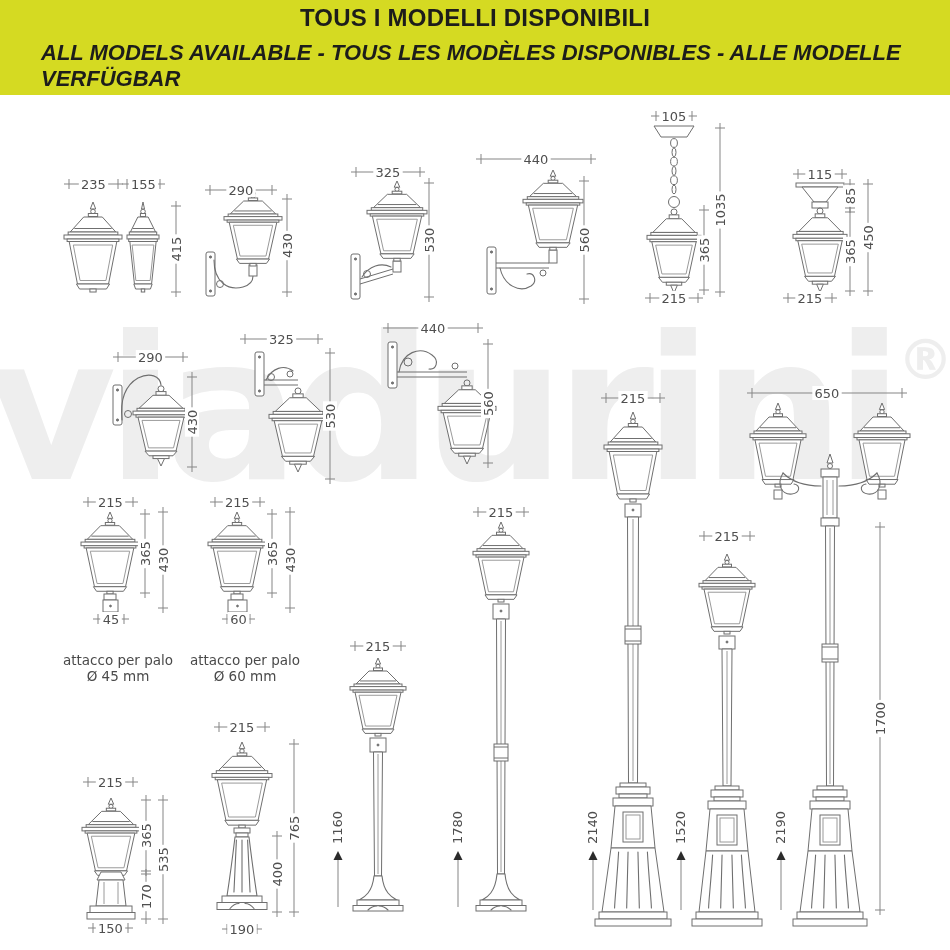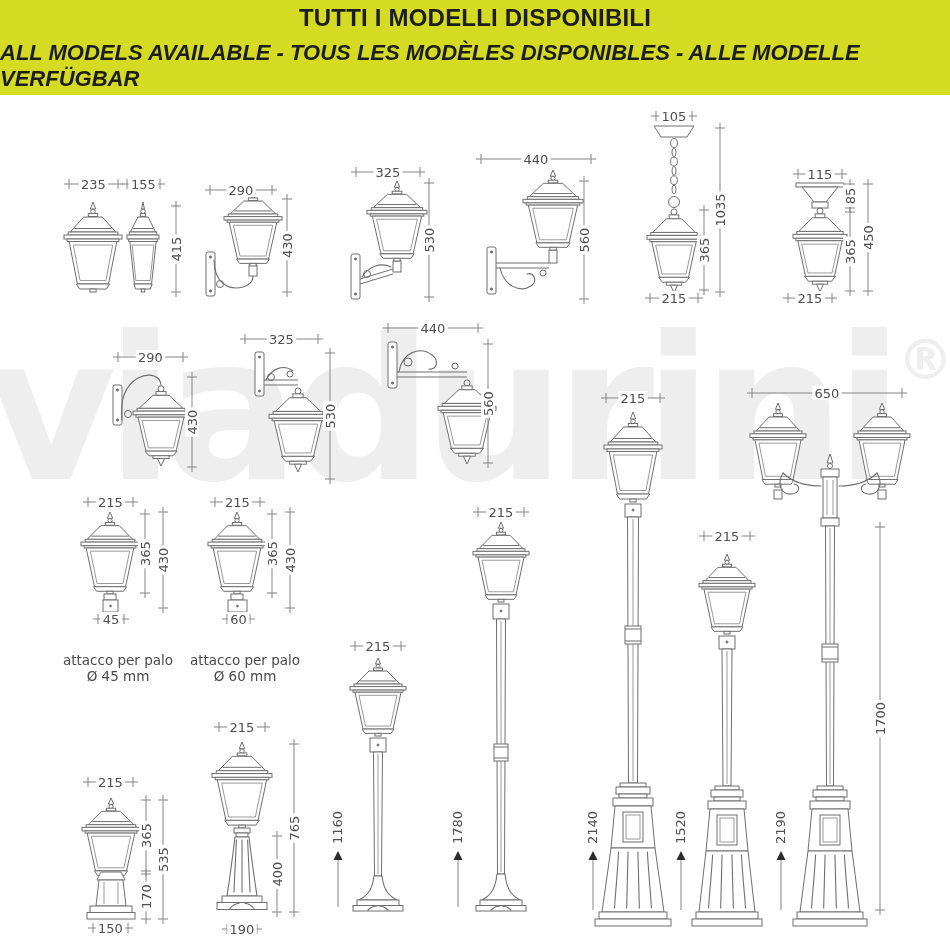--- a/index.html
+++ b/index.html
@@ -3,34 +3,34 @@
 <meta charset="utf-8">
 <style>
   html,body{margin:0;padding:0;background:#fff;}
   #page{position:relative;width:950px;height:950px;overflow:hidden;background:#fff;
         font-family:"DejaVu Sans",sans-serif;}
   .header{position:absolute;left:0;top:0;width:950px;height:95px;background:#d5da22;
           z-index:3;display:flex;flex-direction:column;justify-content:center;align-items:center;}
   .header .h1{font-family:"Liberation Sans",sans-serif;font-weight:bold;font-size:24px;
               color:#1d1d1b;letter-spacing:0.2px;}
   .header .h2{font-family:"Liberation Sans",sans-serif;font-weight:bold;font-style:italic;
-              font-size:22px;color:#1d1d1b;margin-top:8px;}
+              font-size:22px;color:#1d1d1b;margin-top:8px;padding-left:41px;}
   .watermark{position:absolute;left:-14px;top:310px;z-index:0;white-space:nowrap;
              font-family:"DejaVu Sans",sans-serif;font-weight:bold;font-size:200px;
              letter-spacing:-10px;color:#eeeeee;line-height:1;}
   .watermark .reg{font-size:56px;letter-spacing:0;position:relative;top:-100px;margin-left:4px;}
   svg#drawing{position:absolute;left:0;top:0;z-index:1;}
   svg text{font-family:"DejaVu Sans",sans-serif;}
 </style>
 </head>
 <body>
 
 <div id="page">
   <div class="header">
-    <div class="h1">TUTTI I MODELLI DISPONIBILI</div>
+    <div class="h1">TOUS I MODELLI DISPONIBILI</div>
     <div class="h2">ALL MODELS AVAILABLE - TOUS LES MODÈLES DISPONIBLES - ALLE MODELLE VERFÜGBAR</div>
   </div>
   <div class="watermark"><span>viadurini</span><span class="reg">®</span></div>
   <svg id="drawing" width="950" height="950" viewBox="0 0 950 950">
       <g>
         <polygon points="93,202 95.69285714285715,209 90.30714285714285,209" fill="#fff" stroke="#6f6f6f" stroke-width="1"></polygon>
         <circle cx="93" cy="211.5" r="2.3" fill="#fff" stroke="#6f6f6f" stroke-width="1"></circle>
         <rect x="88.33928571428571" y="213.5" width="9.321428571428573" height="3" fill="#fff" stroke="#6f6f6f" stroke-width="1" rx="0"></rect>
         <polygon points="83.67857142857143,217 102.32142857142857,217 115.78571428571429,232 70.21428571428571,232" fill="#fff" stroke="#6f6f6f" stroke-width="1"></polygon>
         <line x1="74.35714285714286" y1="228.5" x2="111.64285714285714" y2="228.5" stroke="#6f6f6f" stroke-width="1"></line>

